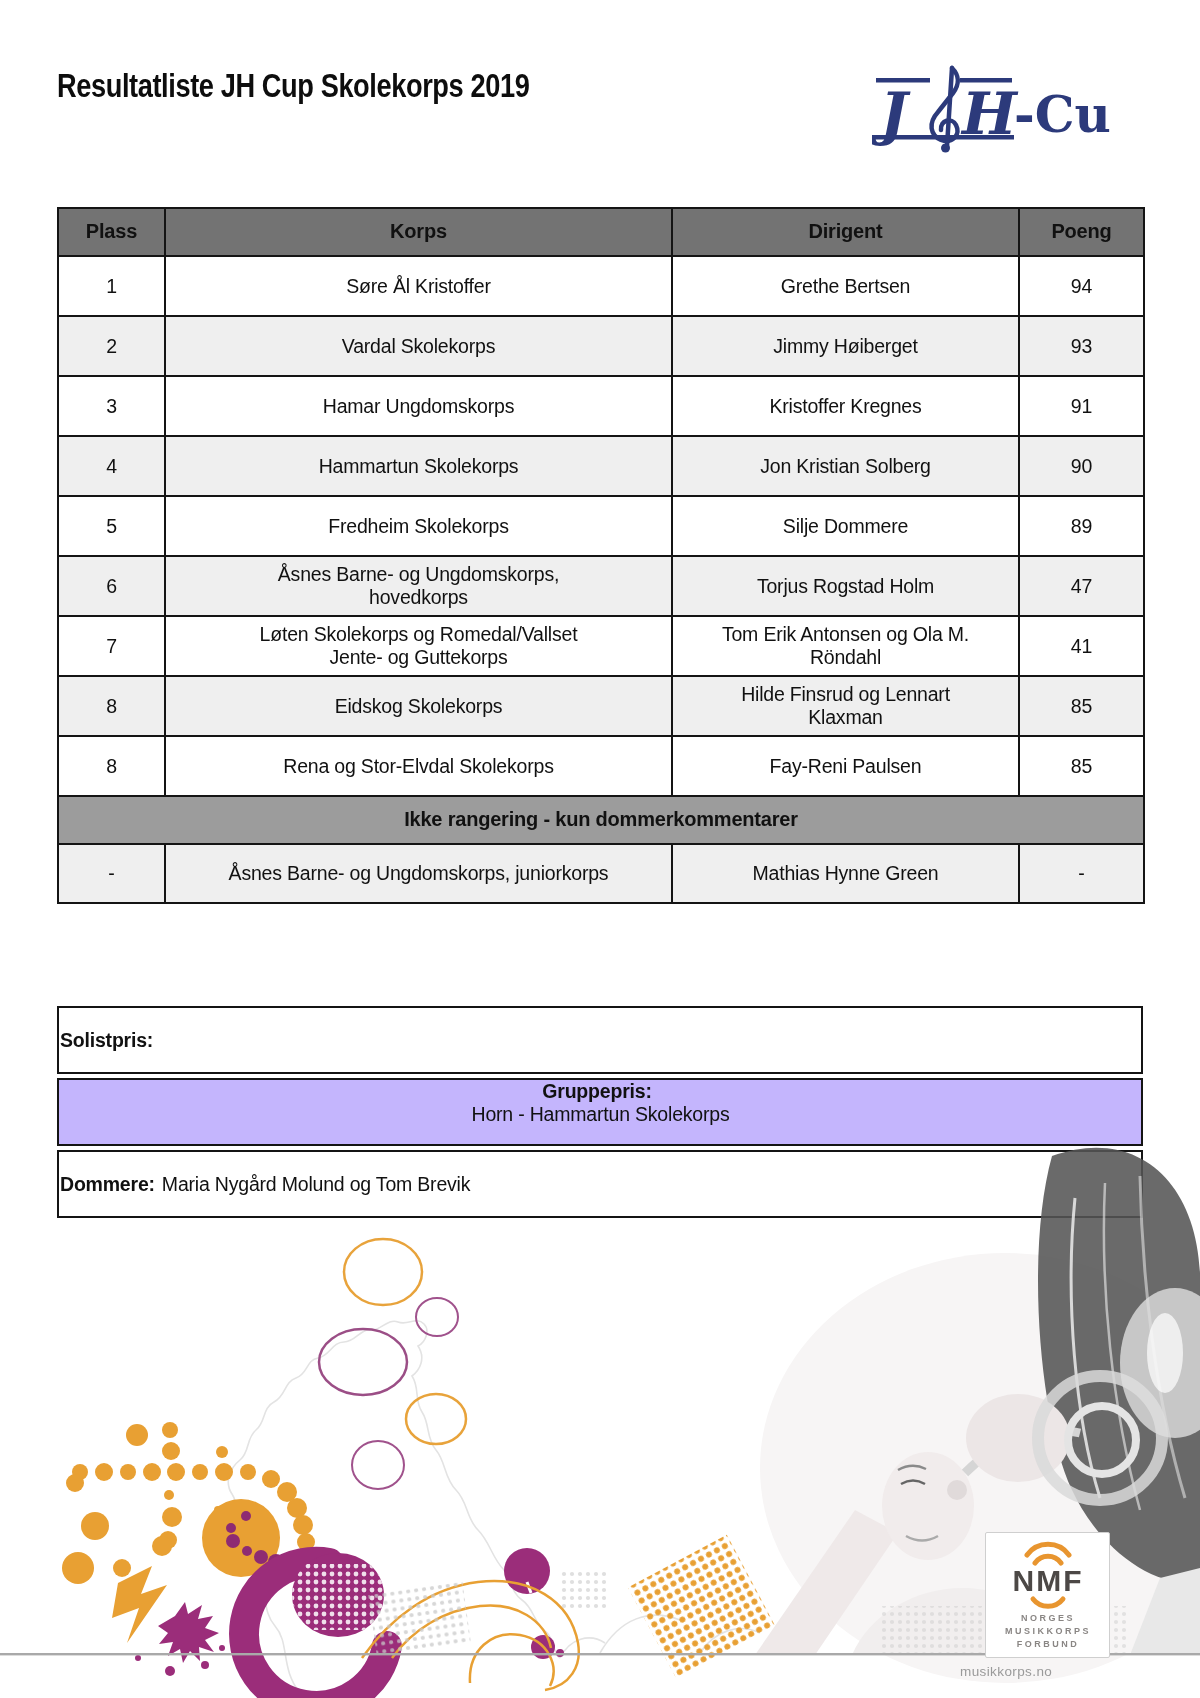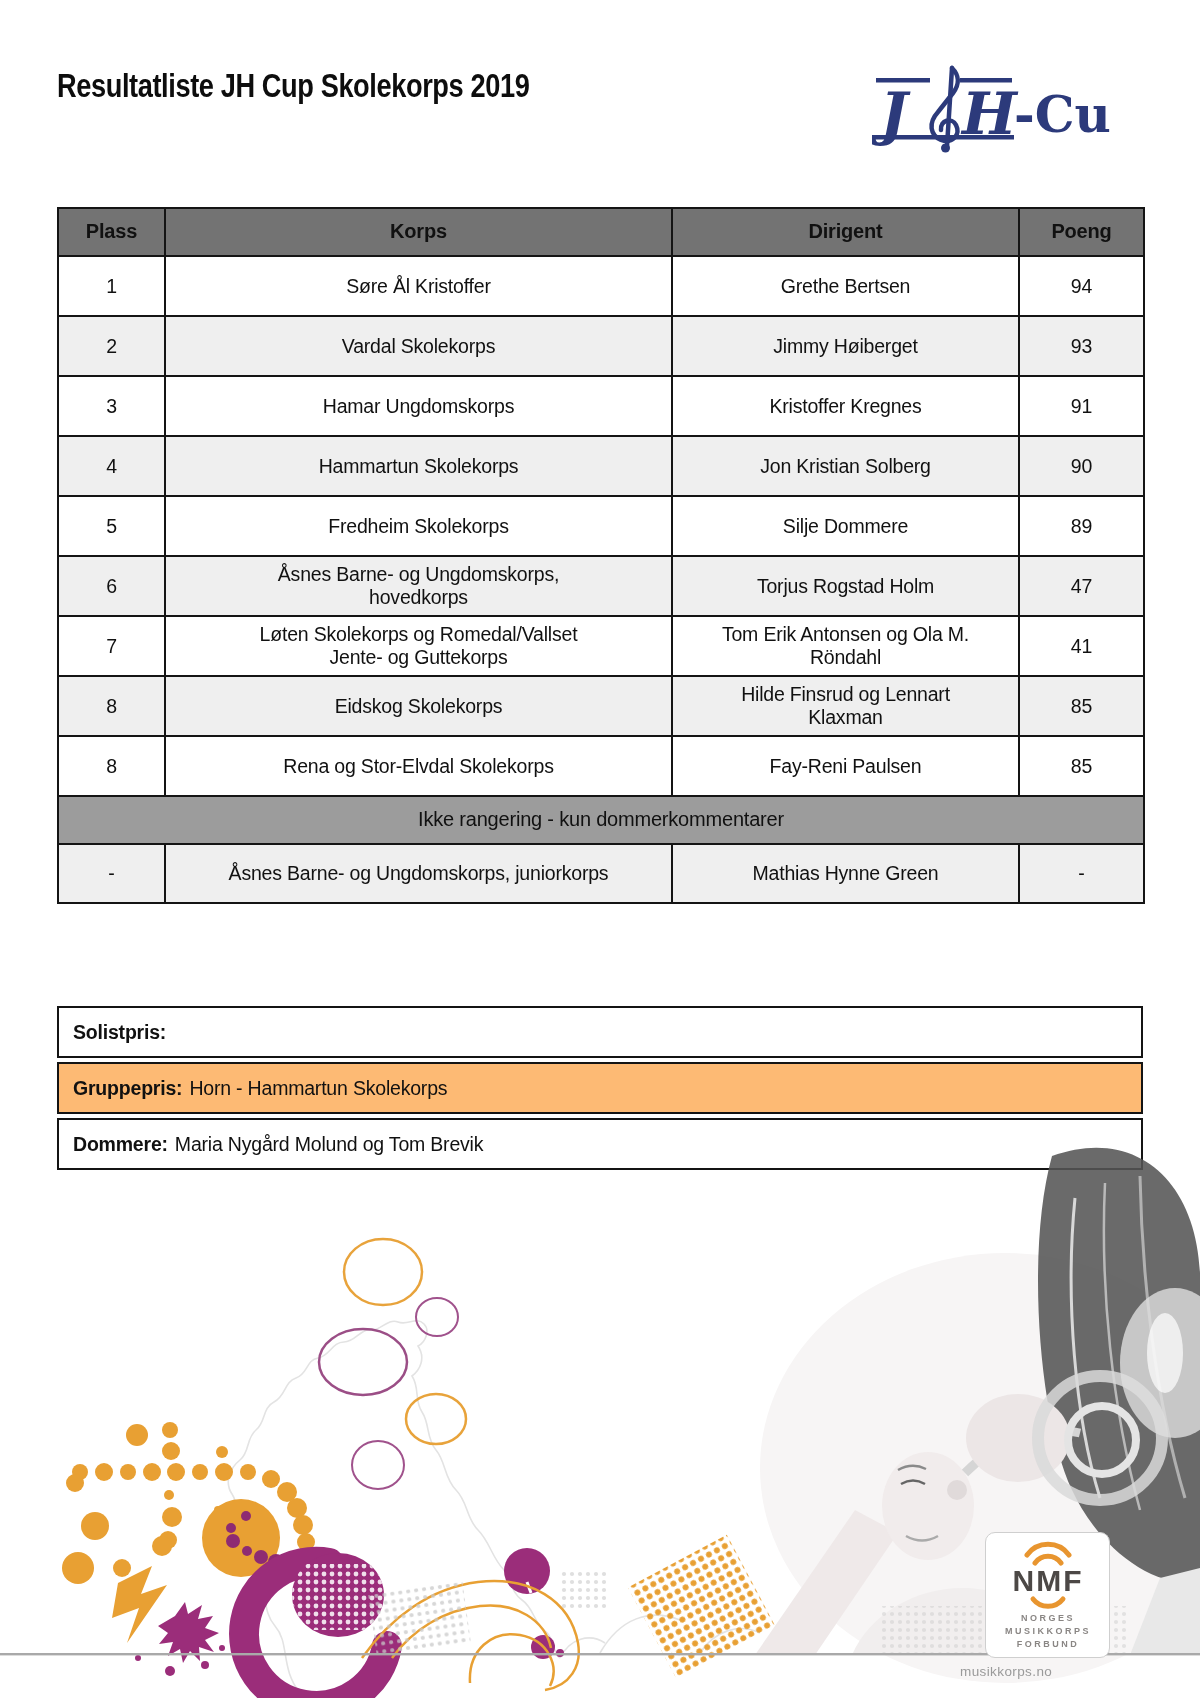--- a/index.html
+++ b/index.html
@@ -22,37 +22,37 @@
   }
   table.results th,table.results td{
     border:2px solid #141414;text-align:center;vertical-align:middle;
     font-size:19.5px;letter-spacing:-0.2px;padding:2px 6px;
     white-space:pre-line;line-height:1.18;
   }
   table.results thead th{background:#737373;font-weight:bold;height:42px;font-size:20px;}
   table.results tbody td{height:54px;background:#fff;}
   table.results tbody tr:nth-child(even) td{background:#EFEFEF;}
   table.results tr.note-row td{
-    background:#9C9C9C;font-weight:normal;height:42px;font-size:20px;
+    background:#9C9C9C;font-weight:bold;height:42px;font-size:20px;
   }
   table.results tr.unranked-row td{background:#fff;height:53px;}
   
   .awards{position:absolute;left:57px;top:1006px;width:1086px;}
   .award{
-    box-sizing:border-box;border:2px solid #141414;height:52px;margin-bottom:4px;
-    display:flex;align-items:center;padding-left:14px;background:#fff;
+    box-sizing:border-box;border:2px solid #141414;height:68px;margin-bottom:4px;
+    display:flex;align-items:center;padding-left:1px;background:#fff;
     font-size:19.5px;letter-spacing:-0.2px;
   }
-  .award.shaded{background:#fdba74;}
+  .award.shaded{background:#c4b5fd;flex-direction:column;}
   .award .lbl{font-weight:bold;margin-right:7px;}
   
   .decor{position:absolute;left:0;top:1138px;width:1200px;height:560px;}
   .nmf-box{
     position:absolute;left:985px;top:1532px;width:123px;height:124px;
-    background:#fff;border:1px solid #cfcfcf;border-radius:10px;z-index:5;
+    background:#fff;border:1px solid #cfcfcf;border-radius:2px;z-index:5;
     display:flex;flex-direction:column;align-items:center;justify-content:flex-start;
   }
   .nmf-url{
     position:absolute;left:960px;top:1664px;width:175px;z-index:5;
     font-size:13.5px;color:#9a9a9a;letter-spacing:.4px;
   }
 </style>
 </head>
 <body>
 

